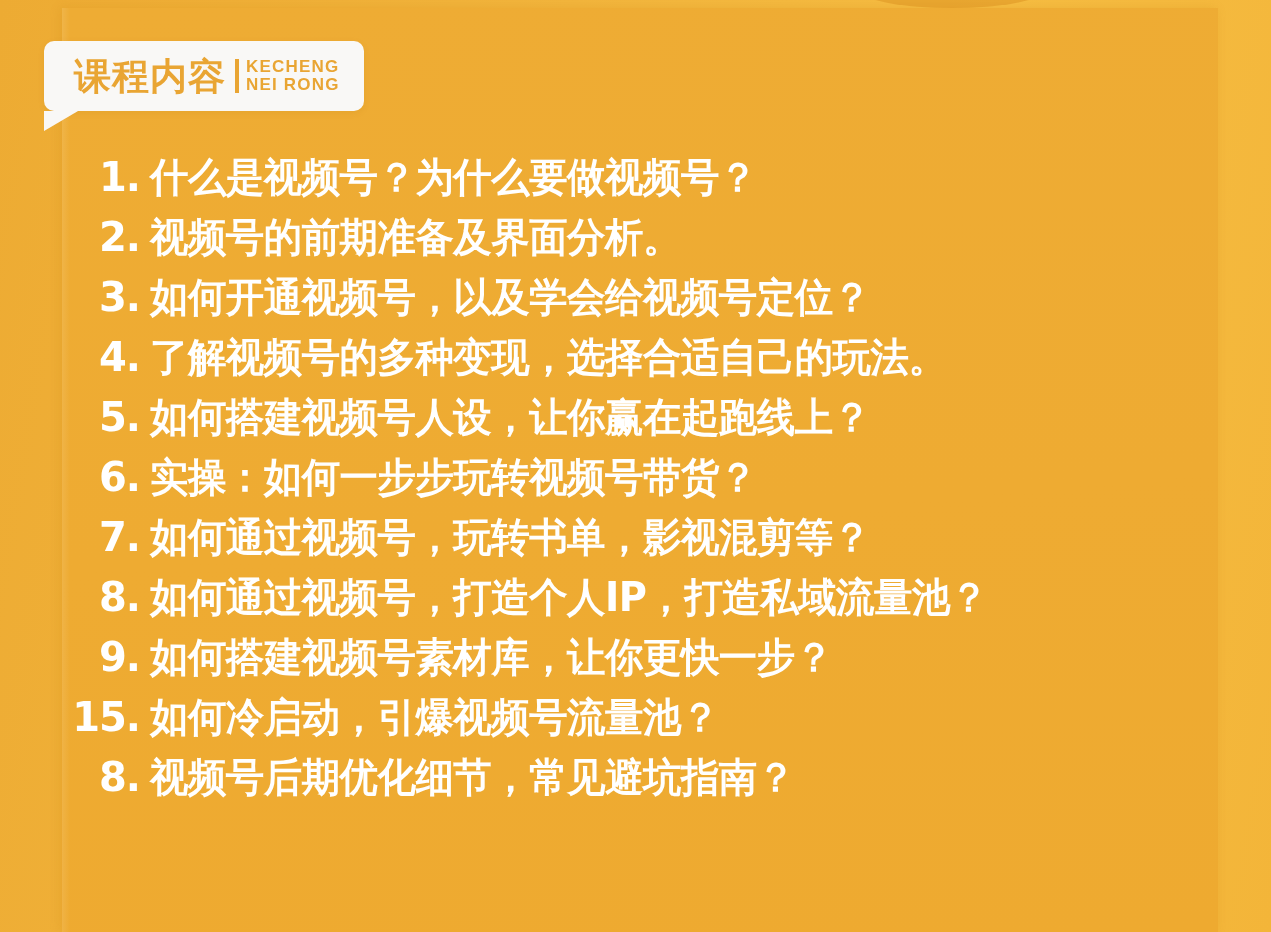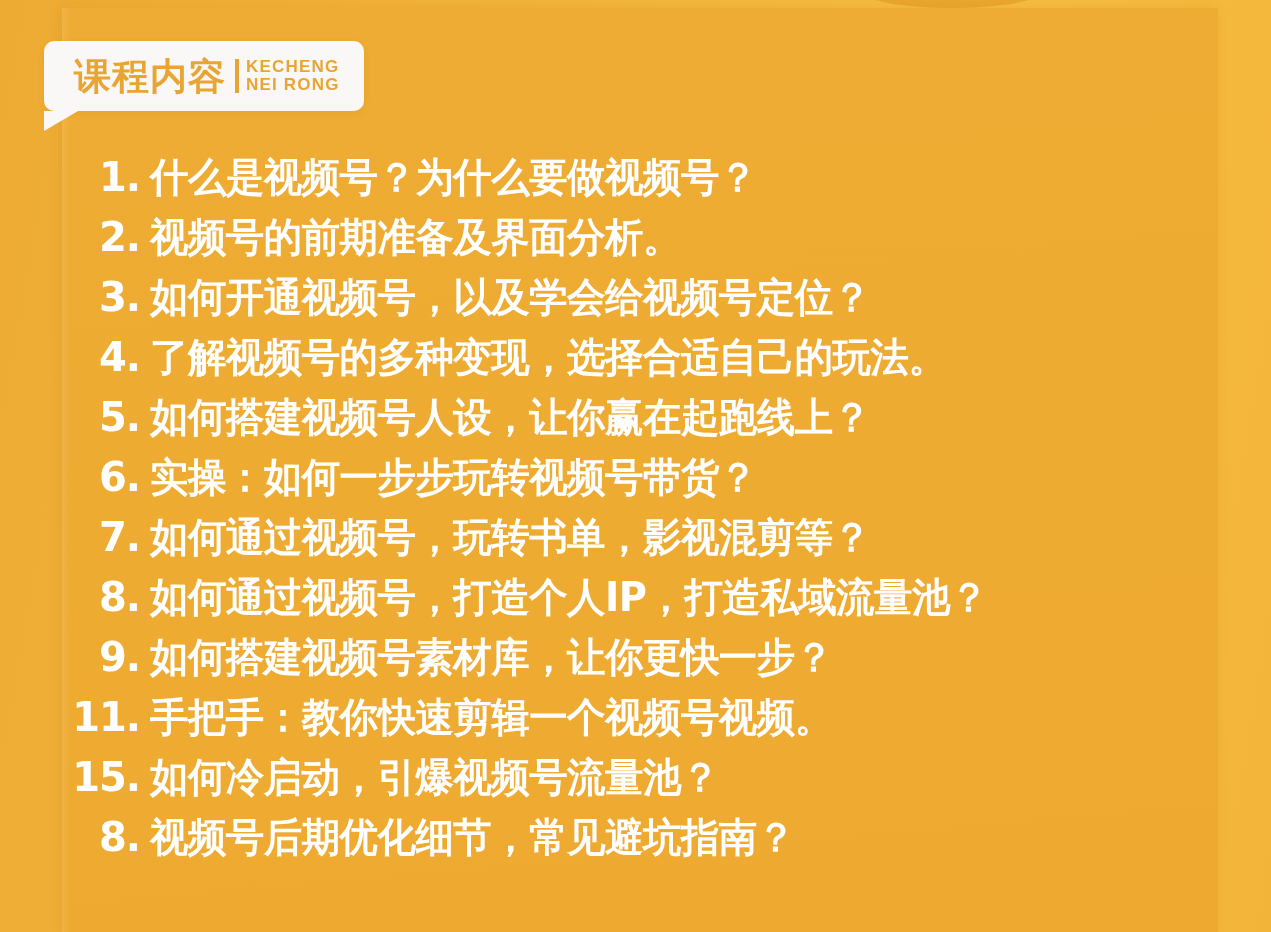--- a/index.html
+++ b/index.html
@@ -226,24 +226,20 @@
       <div class="row-num">8.</div>
       <div class="row-text">如何通过视频号，打造个人IP，打造私域流量池？</div>
     </div>
 
     <div class="row">
       <div class="row-num">9.</div>
       <div class="row-text">如何搭建视频号素材库，让你更快一步？</div>
     </div>
 
 
-    <div class="row">
-      <div class="row-num">11.</div>
-      <div class="row-text">手把手：教你快速剪辑一个视频号视频。</div>
-    </div>
 
     <div class="row">
       <div class="row-num">15.</div>
       <div class="row-text">如何冷启动，引爆视频号流量池？</div>
     </div>
 
     <div class="row">
       <div class="row-num">8.</div>
       <div class="row-text">视频号后期优化细节，常见避坑指南？</div>
     </div>

